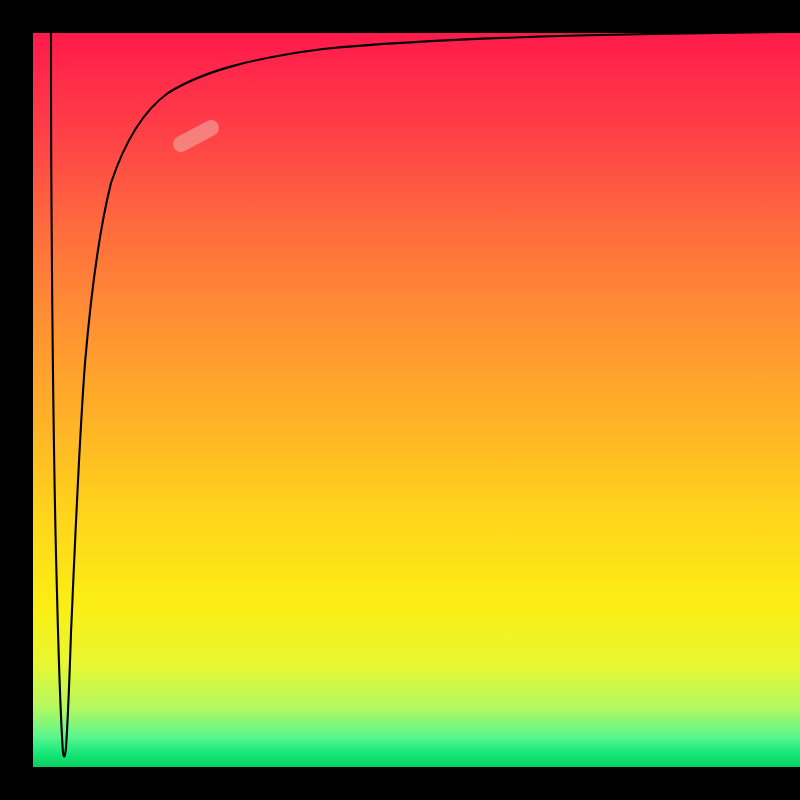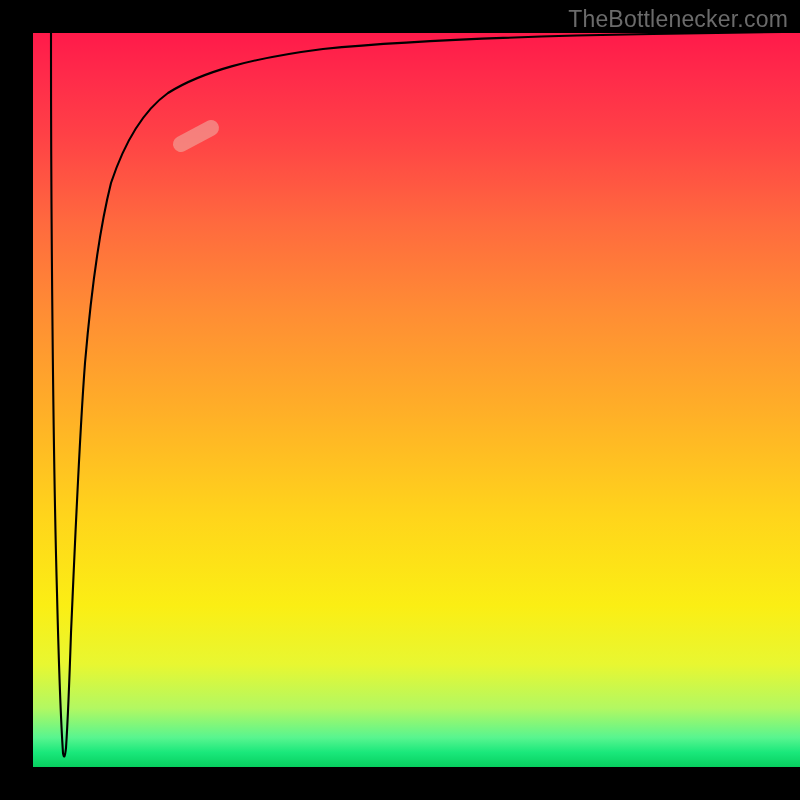--- a/index.html
+++ b/index.html
@@ -84,14 +84,13 @@
   <div class="plot-area">
     <div class="gradient-bg"></div>
 
     <svg class="curve-svg" viewBox="0 0 767 734" preserveAspectRatio="none">
       <path class="curve-path" d="M 18 -10 L 18 20 C 18 170, 20 420, 24 560 C 26 640, 28 690, 30 720 C 31 726, 32 724, 33 715 C 34 700, 36 660, 38 600 C 42 510, 46 410, 52 330 C 58 260, 66 198, 78 150 C 92 108, 110 78, 135 60 C 170 38, 220 25, 290 16 C 380 7, 500 3, 620 1 C 700 0, 770 -1, 810 -2"></path>
     </svg>
 
     <div class="marker" style="left: 138px; top: 95px; transform: rotate(-28deg);"></div>
   </div>
 
-  <div class="watermark">TheBottlenecker.com</div>
 </div>
 
 </body></html>

